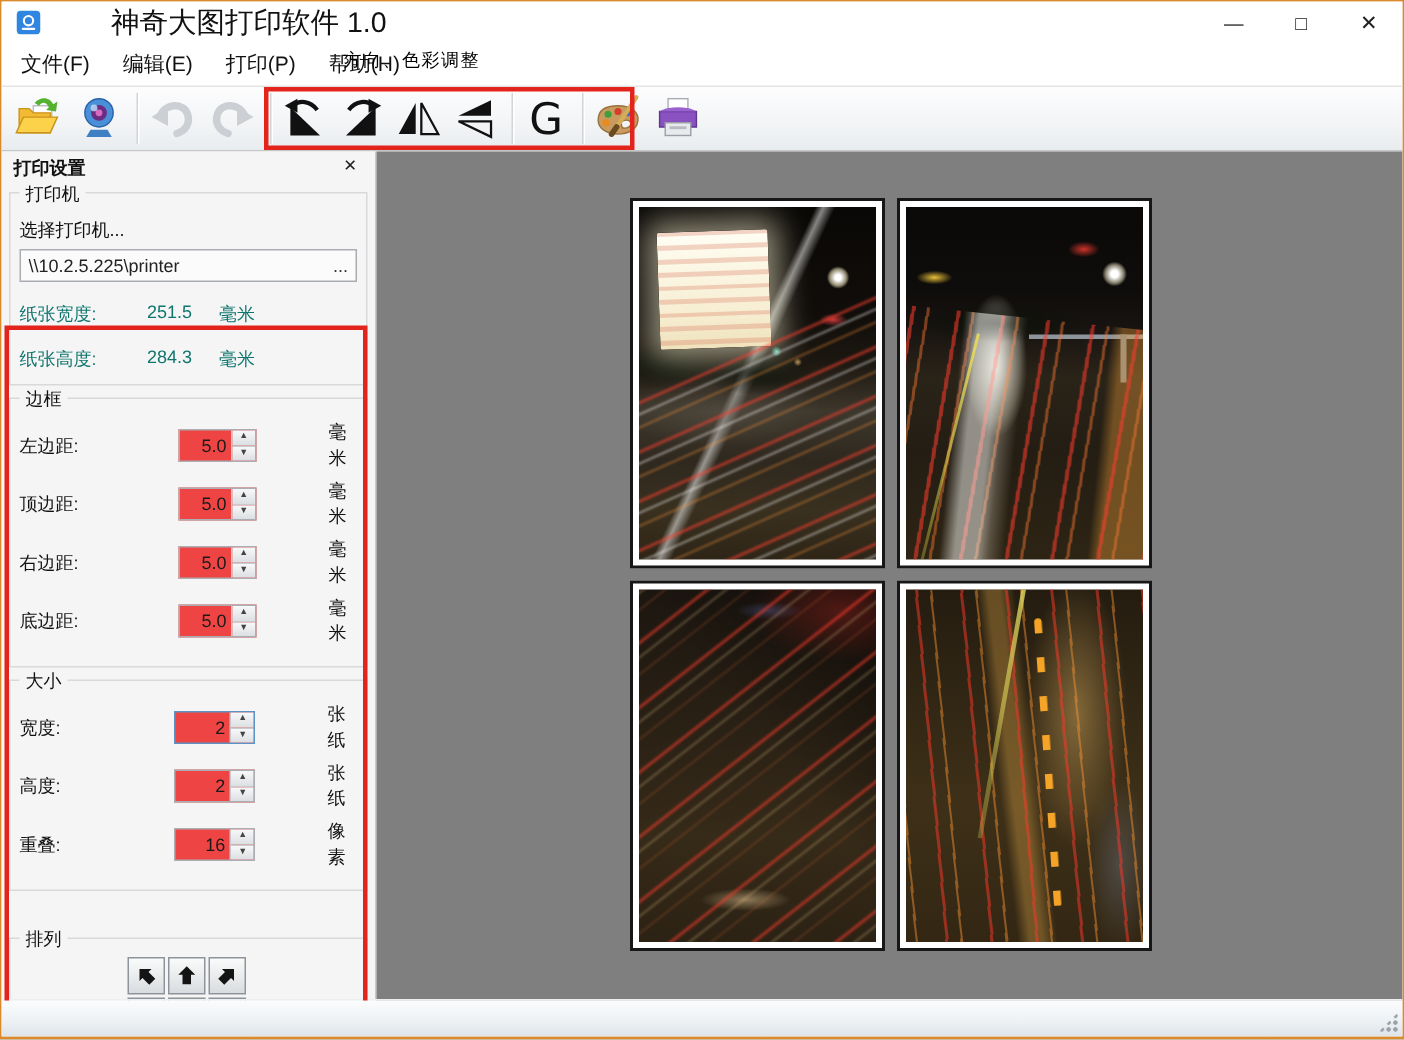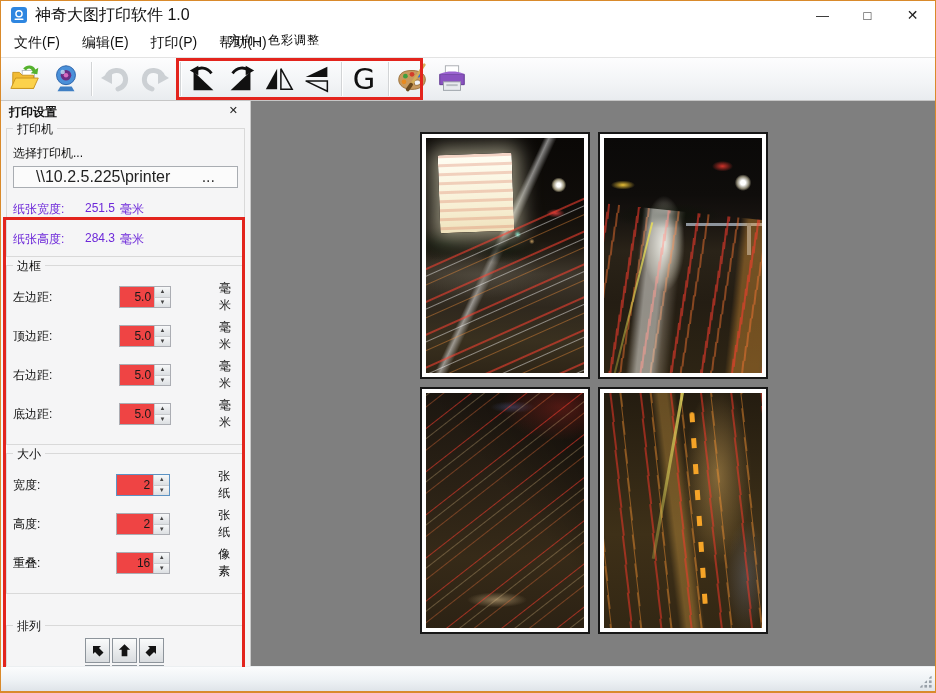--- a/index.html
+++ b/index.html
@@ -3,21 +3,21 @@
 <meta charset="utf-8">
 <style>
   html,body{margin:0;padding:0;background:#cfcfcf;font-family:"Liberation Sans","DejaVu Sans",sans-serif;}
   .window{position:relative;width:936px;height:693px;background:#fff;box-sizing:border-box;
           border:1px solid #d98a2b;border-bottom-width:2px;overflow:hidden;}
 
   
   .titlebar{position:absolute;left:0;top:0;right:0;height:28px;background:#ffffff;
             display:flex;align-items:center;padding-left:10px;box-sizing:border-box;}
   .app-icon{width:16px;height:16px;margin-right:8px;flex:0 0 auto;}
-  .title-text{font-size:16px;color:#111;}
+  .title-text{font-size:19px;color:#111;margin-left:39px;}
   .win-controls{margin-left:auto;display:flex;height:28px;}
   .win-btn{width:45px;height:28px;display:flex;align-items:center;justify-content:center;
            font-size:13px;color:#222;cursor:default;}
   .win-btn.close{font-size:14px;}
 
   
   .menubar{position:absolute;left:0;top:28px;right:0;height:29px;background:#fff;
            display:flex;align-items:center;padding-left:4px;box-sizing:border-box;
            border-bottom:1px solid #e3e3e3;}
   .menu-item{font-size:14px;color:#111;padding:4px 9px;margin-right:4px;}
@@ -37,24 +37,24 @@
 
   
   .sidepanel{position:absolute;left:0;top:100px;width:250px;bottom:24px;background:#f5f5f6;
              border-right:1px solid #c9c9c9;box-sizing:border-box;overflow:hidden;}
   .panel-header{height:20px;padding:3px 8px 0;font-size:12px;font-weight:bold;color:#111;position:relative;}
   .panel-close{position:absolute;right:12px;top:3px;font-size:11px;font-weight:bold;color:#222;}
   .group{border:1px solid #d9d9d9;margin:4px 5px 8px;padding:4px 6px 8px;position:relative;background:#f5f5f6;}
   .group-label{position:absolute;top:-8px;left:6px;background:#f5f5f6;padding:0 4px;font-size:12px;color:#111;}
   .printer-link{font-size:12px;color:#111;margin:12px 0 4px;}
   .path-box{height:20px;border:1px solid #a9adb2;background:#fbfbfb;display:flex;align-items:center;
-            padding:0 22px;font-size:16px;color:#222;}
+            padding:0 5px;font-size:12px;color:#222;}
   .path-text{flex:1;white-space:nowrap;overflow:hidden;}
   .browse-btn{color:#333;padding-left:6px;}
-  .info-row{display:flex;font-size:12px;color:#6d28d9;margin:13px 0 0;}
+  .info-row{display:flex;font-size:12px;color:#0f766e;margin:13px 0 0;gap:13px;}
   .info-row .lbl{width:72px;}
   .info-row .val{margin-right:5px;}
   .frow{display:flex;align-items:center;margin:5px 0;font-size:12px;color:#111;gap:40px;}
   .frow .lbl{width:83px;}
   .frow.size .lbl{width:76px;}
   .frow .unit{margin-left:8px;}
   .spin{display:inline-flex;width:66px;height:22px;border:1px solid #abadb3;background:#ef4444;box-sizing:border-box;}
   .spin.focused{border-color:#5c93c4;}
   .spin-val{flex:1;text-align:right;padding:3px 3px 0 0;font-size:12px;color:#1a1a1a;}
   .spin-btns{width:15px;display:flex;flex-direction:column;border-left:1px solid #c6c8cc;}

